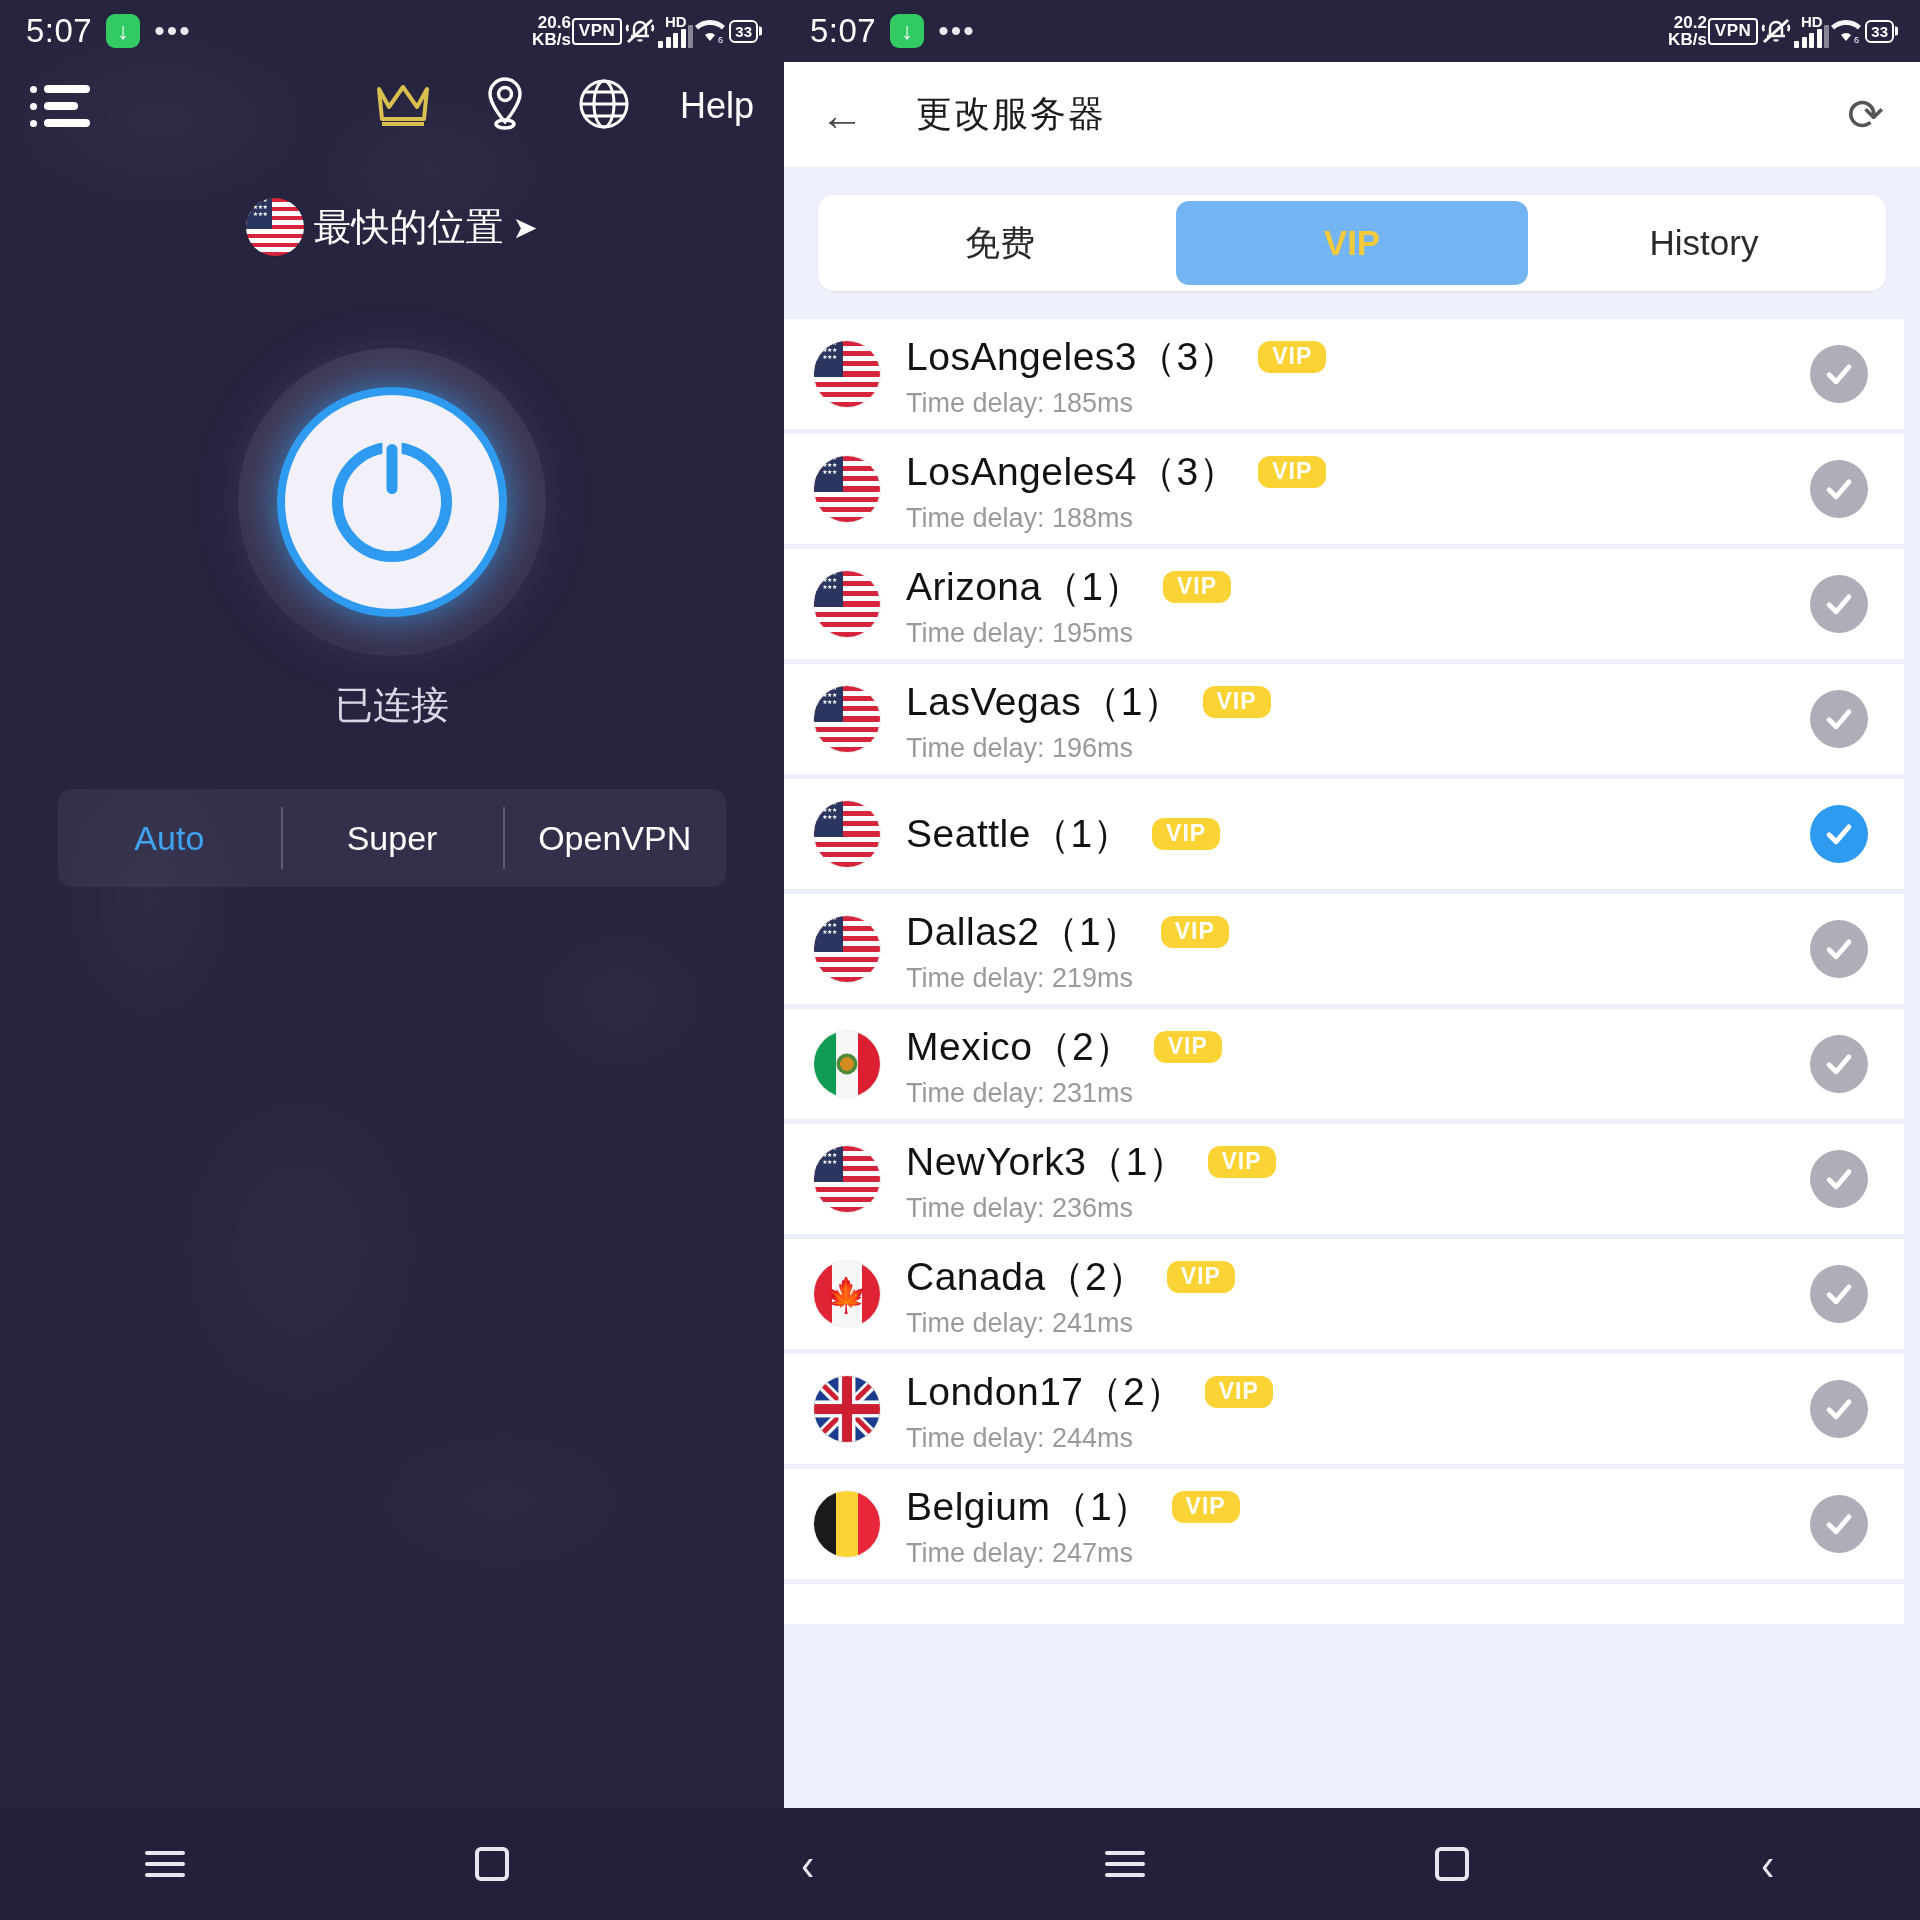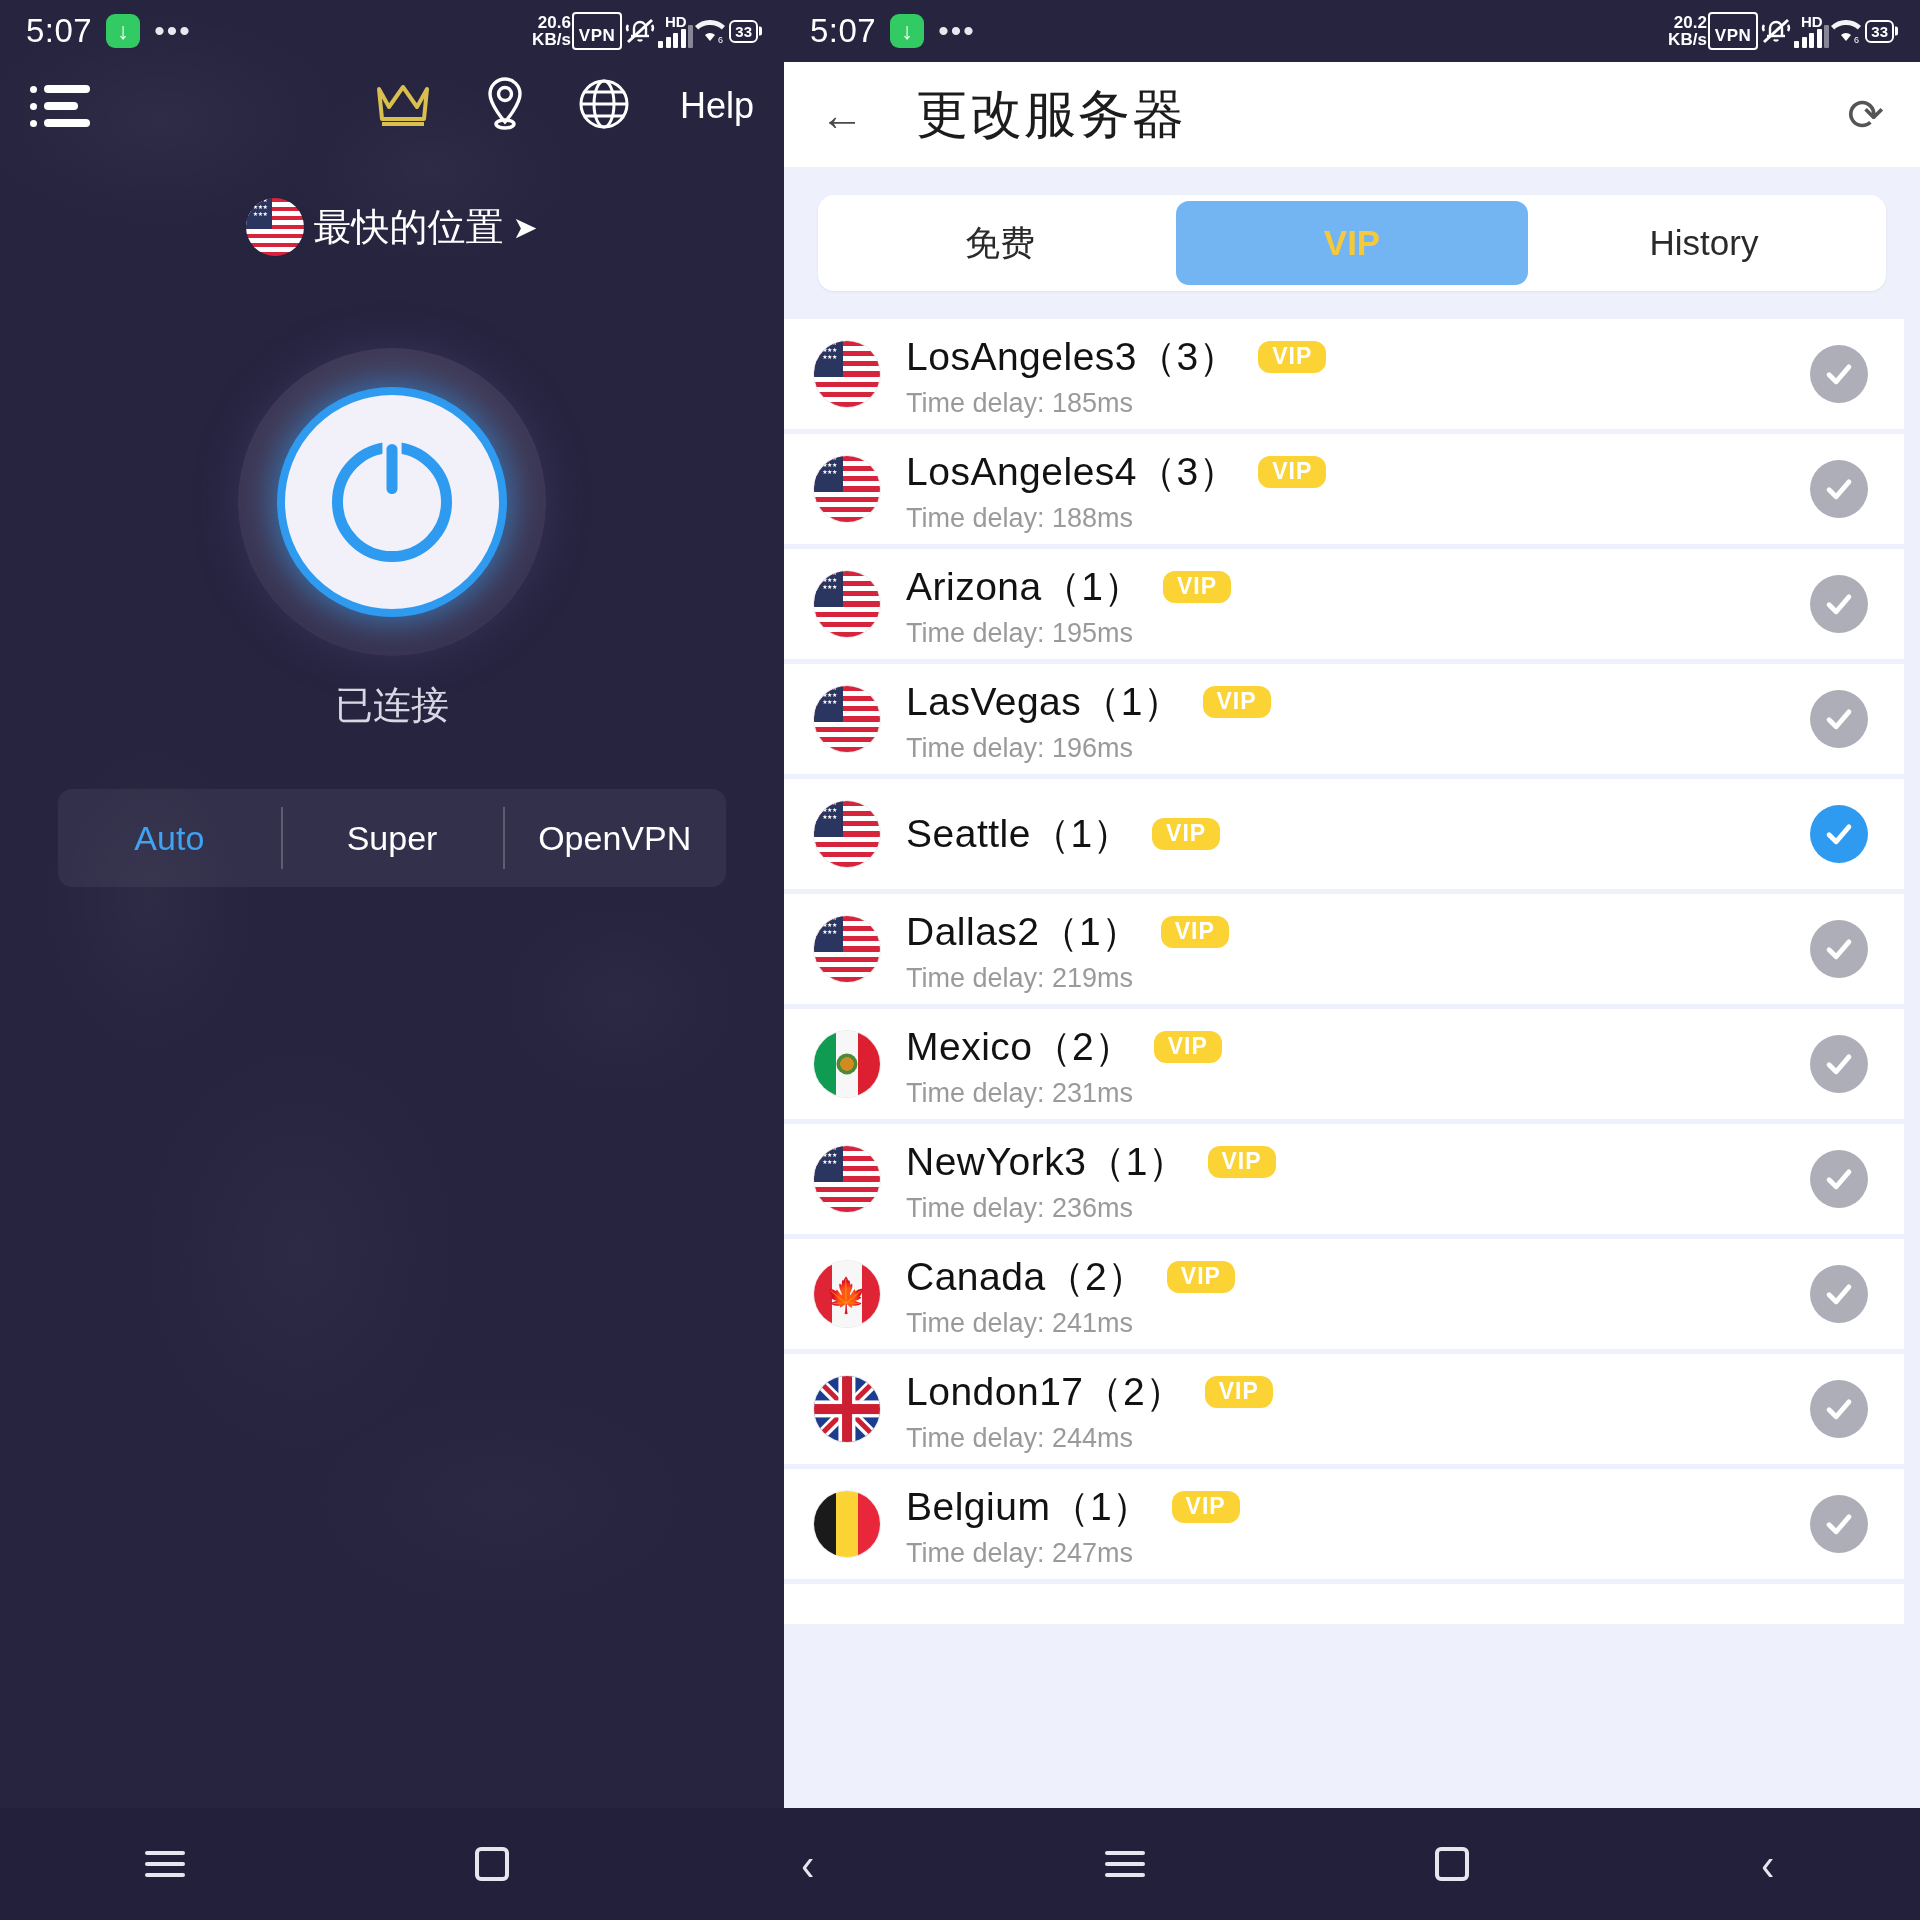--- a/index.html
+++ b/index.html
@@ -38,21 +38,21 @@
   .sb-dl {
     width:34px; height:34px; border-radius:9px; background:#32cb63;
     margin-left:14px; display:flex; align-items:center; justify-content:center;
     font-size:23px; line-height:1; color:#fff;
   }
   .sb-dots { margin-left:14px; font-size:30px; letter-spacing:2px; color:#e8e8ee; line-height:.6; }
   .sb-right { margin-left:auto; display:flex; align-items:center; gap:1px; }
   .sb-kbs { font-size:17px; font-weight:bold; line-height:1.03; text-align:right; }
   .sb-vpn {
     font-size:17px; font-weight:bold; border:2.5px solid #fff;
-    border-radius:4px; padding:12px 5px 2px; letter-spacing:.5px;
+    border-radius:4px; padding:1px 5px 2px; letter-spacing:.5px;
   }
   .sb-ico { display:flex; align-items:center; }
   .sb-hd { font-size:15px; font-weight:bold; line-height:1; margin-bottom:-3px; }
   .bars { display:flex; align-items:flex-end; gap:2.5px; height:22px; }
   .bars i { width:5px; background:#fff; border-radius:1px; display:block; }
   .sb-batt {
     border:2.5px solid #fff; border-radius:6px; padding:1px 4px;
     font-size:15px; font-weight:bold; position:relative; margin-left:2px;
   }
   .sb-batt::after{
@@ -145,21 +145,21 @@
   }
   .r-statusbar {
     height:62px; display:flex; align-items:center; padding:0 26px;
     color:#fff; background:#272440;
   }
   .r-header {
     height:105px; background:#fff; display:flex; align-items:center;
     padding:0 36px;
   }
   .back-arrow { font-size:44px; color:#4a4a4a; line-height:1; }
-  .r-title { font-size:52px; color:#1c1c1c; margin-left:52px; letter-spacing:2px; }
+  .r-title { font-size:36px; color:#1c1c1c; margin-left:52px; letter-spacing:2px; }
   .refresh-btn { margin-left:auto; font-size:44px; color:#555; line-height:1; }
 
   .tabs-shell { padding:28px 34px 28px; }
   .tabs {
     background:#fff; border-radius:16px; height:96px;
     display:flex; align-items:center; padding:6px;
     box-shadow:0 1px 3px rgba(30,40,90,.07);
   }
   .tab {
     flex:1; height:100%; display:flex; align-items:center; justify-content:center;

